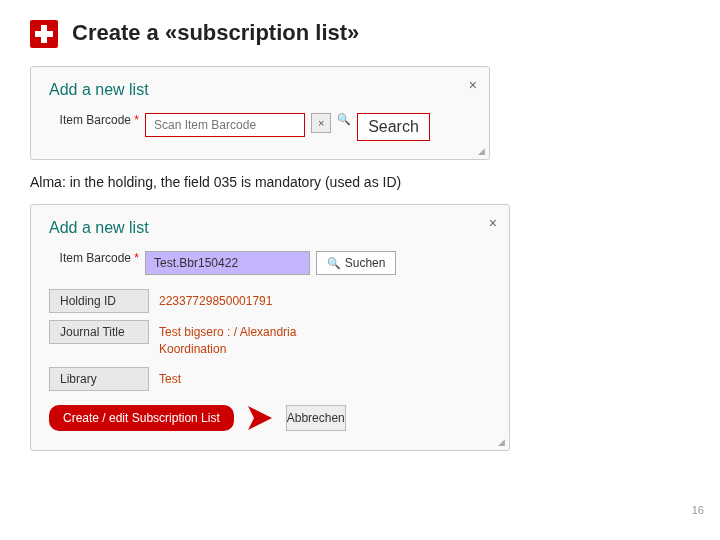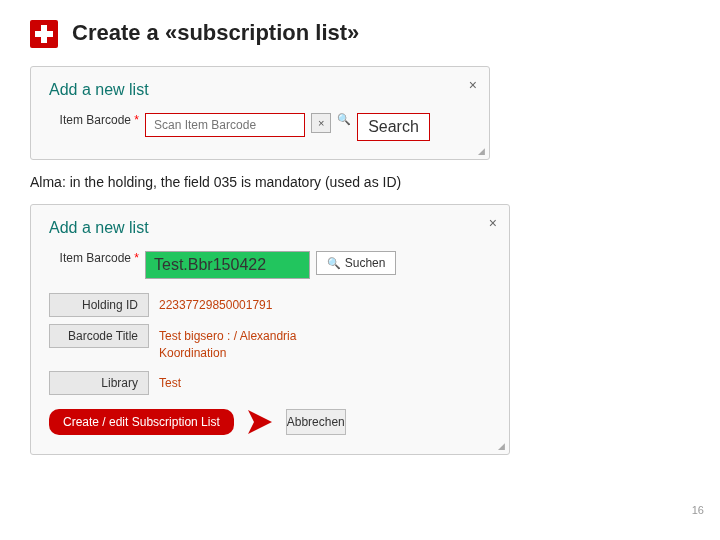--- a/index.html
+++ b/index.html
@@ -127,24 +127,24 @@
       background: #f9f9f9;
       border-radius: 3px;
       padding: 14px 18px 16px;
       position: relative;
       width: 480px;
     }
 
     .barcode-input-filled {
       border: 1px solid #aaa;
       padding: 4px 8px;
-      font-size: 16px;
+      font-size: 12px;
       width: 165px;
       color: #333;
-      background: #22c55e;
+      background: #c4b5fd;
       outline: none;
     }
 
     .suchen-btn {
       border: 1px solid #aaa;
       background: #fff;
       padding: 4px 10px;
       font-size: 12px;
       cursor: pointer;
       color: #333;
@@ -166,21 +166,21 @@
       gap: 10px;
     }
 
     .field-label-box {
       background: #e8e8e8;
       border: 1px solid #bbb;
       padding: 4px 10px;
       font-size: 12px;
       color: #333;
       min-width: 100px;
-      text-align: right;
+      text-align: left;
     }
 
     .field-value {
       font-size: 12px;
       color: #c2410c;
       padding: 4px 0;
       line-height: 1.4;
     }
 
     .bottom-row {
@@ -274,21 +274,21 @@
     </div>
 
     <div class="fields-section">
 
       <div class="field-row">
         <div class="field-label-box">Holding ID</div>
         <div class="field-value">22337729850001791</div>
       </div>
 
       <div class="field-row">
-        <div class="field-label-box">Barcode Title</div>
+        <div class="field-label-box">Journal Title</div>
         <div class="field-value">Test bigsero : / Alexandria<br>Koordination</div>
       </div>
 
       <div class="field-row">
         <div class="field-label-box">Library</div>
         <div class="field-value">Test</div>
       </div>
     </div>
 
     <div class="bottom-row">

